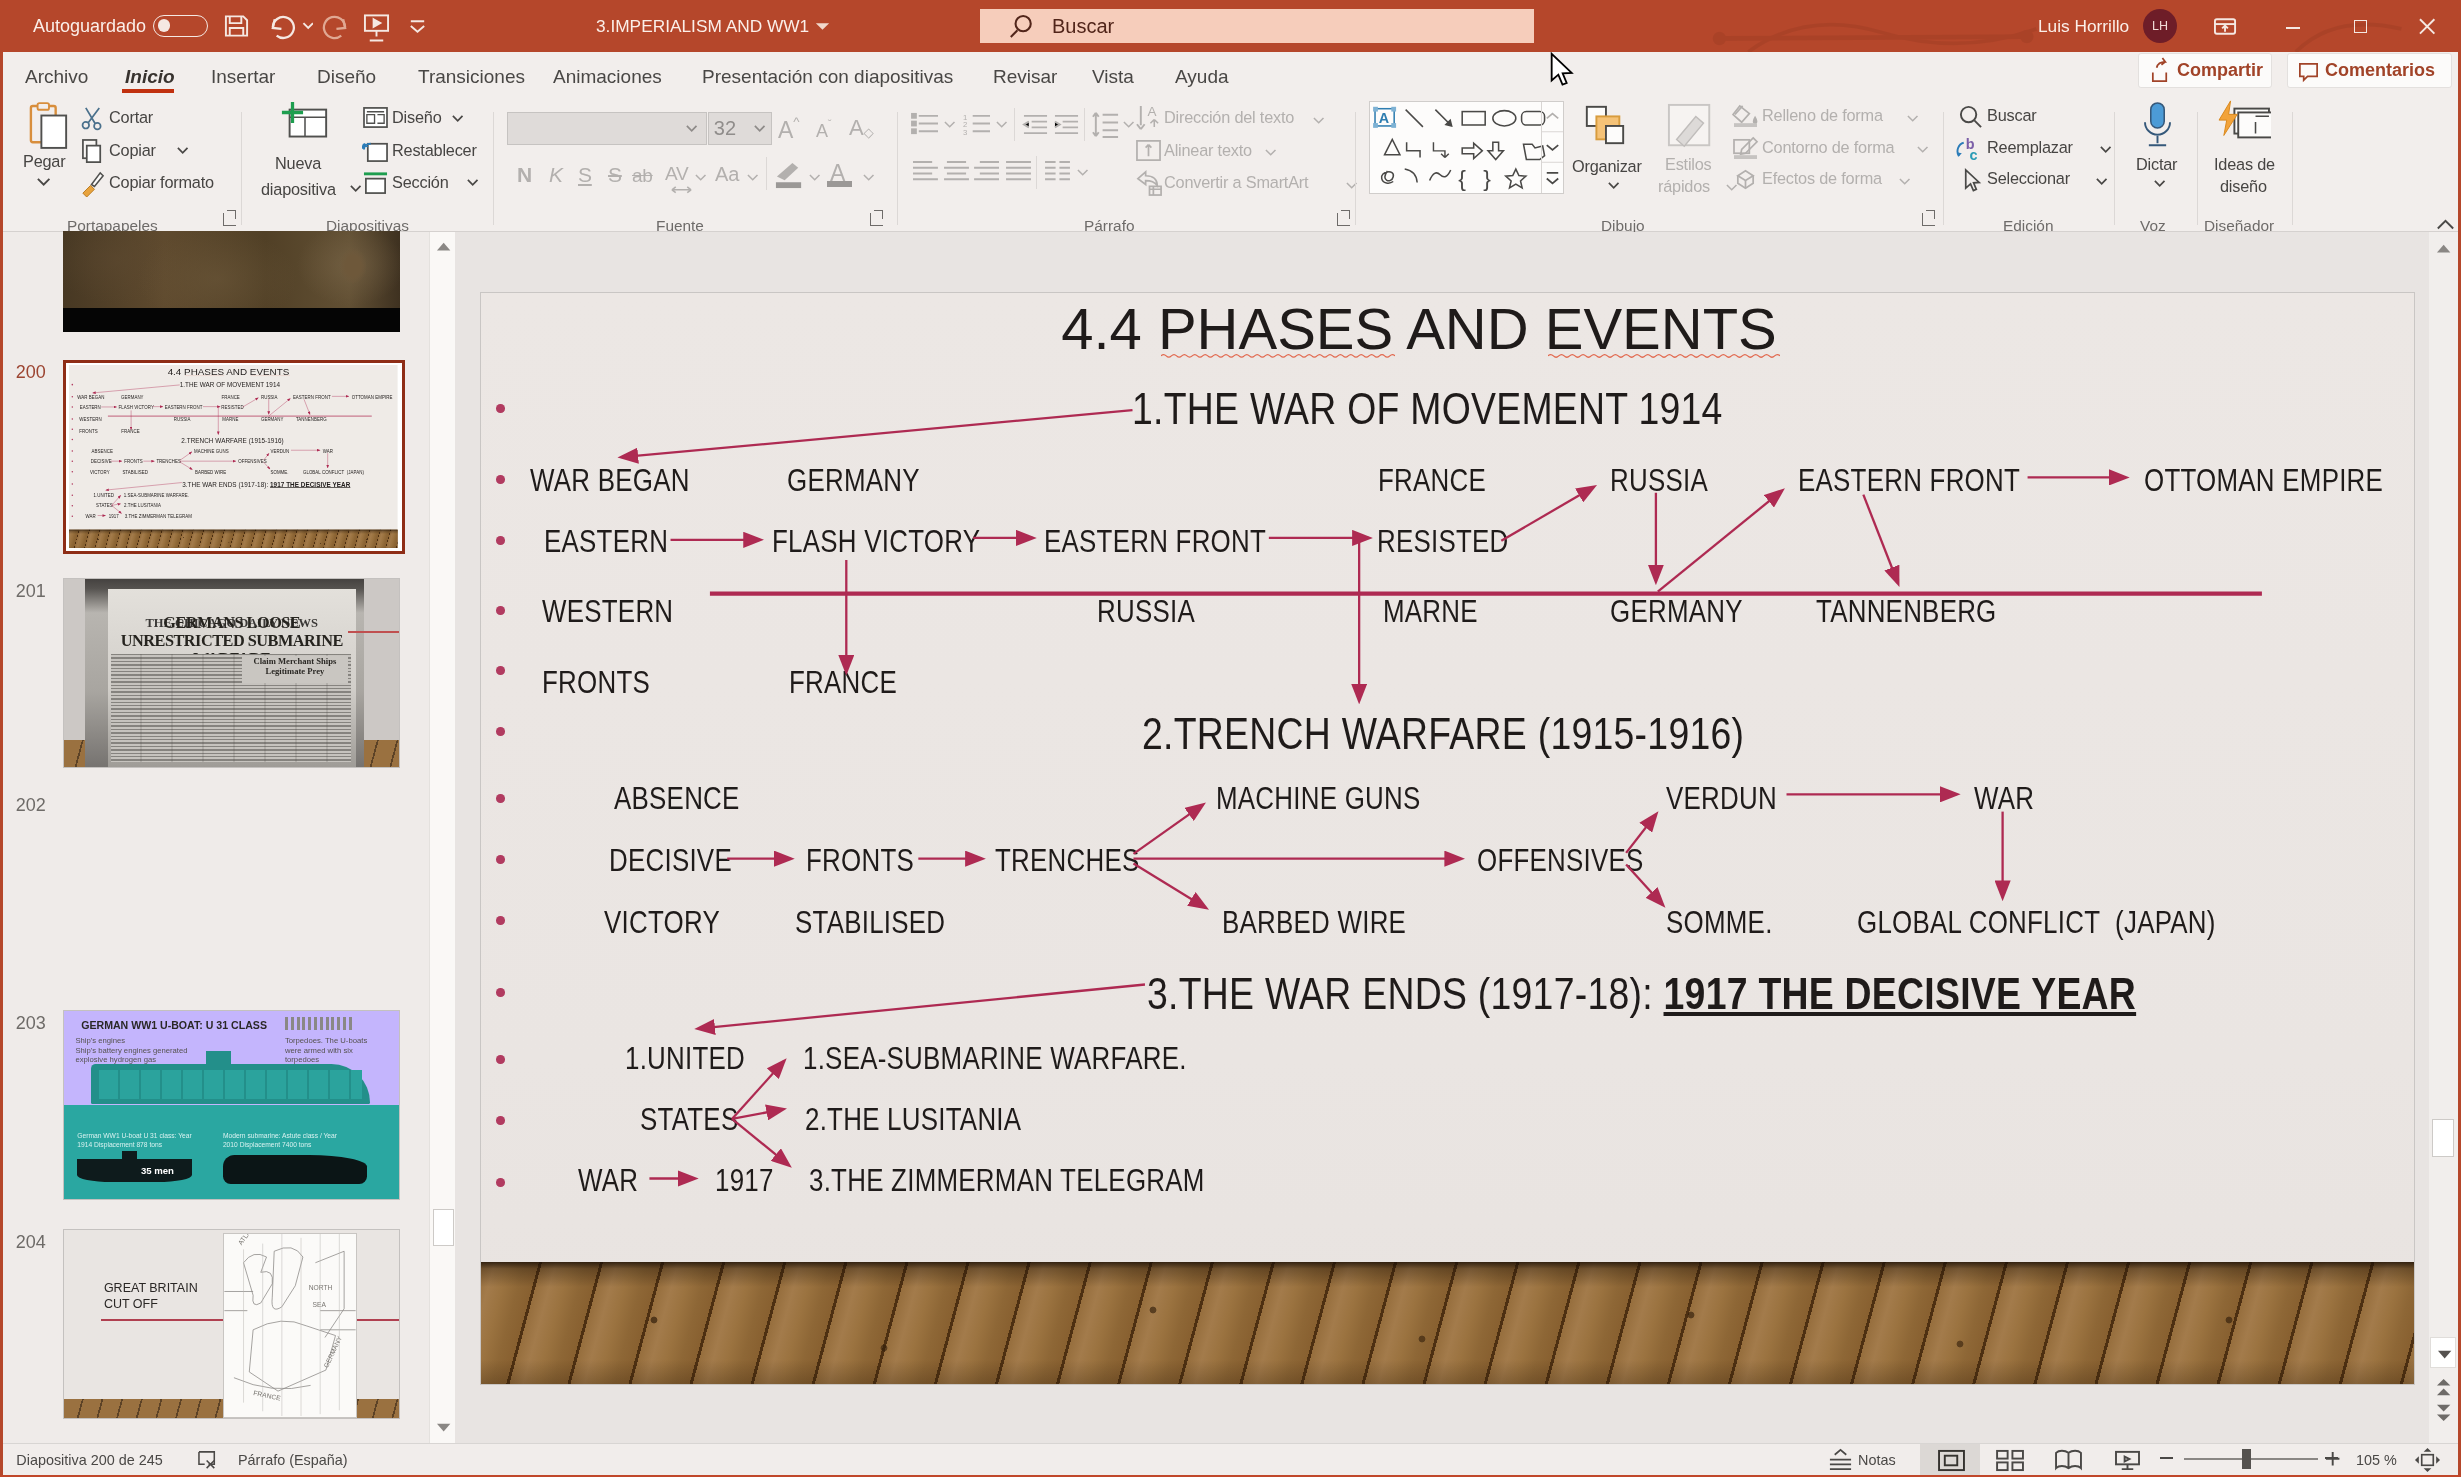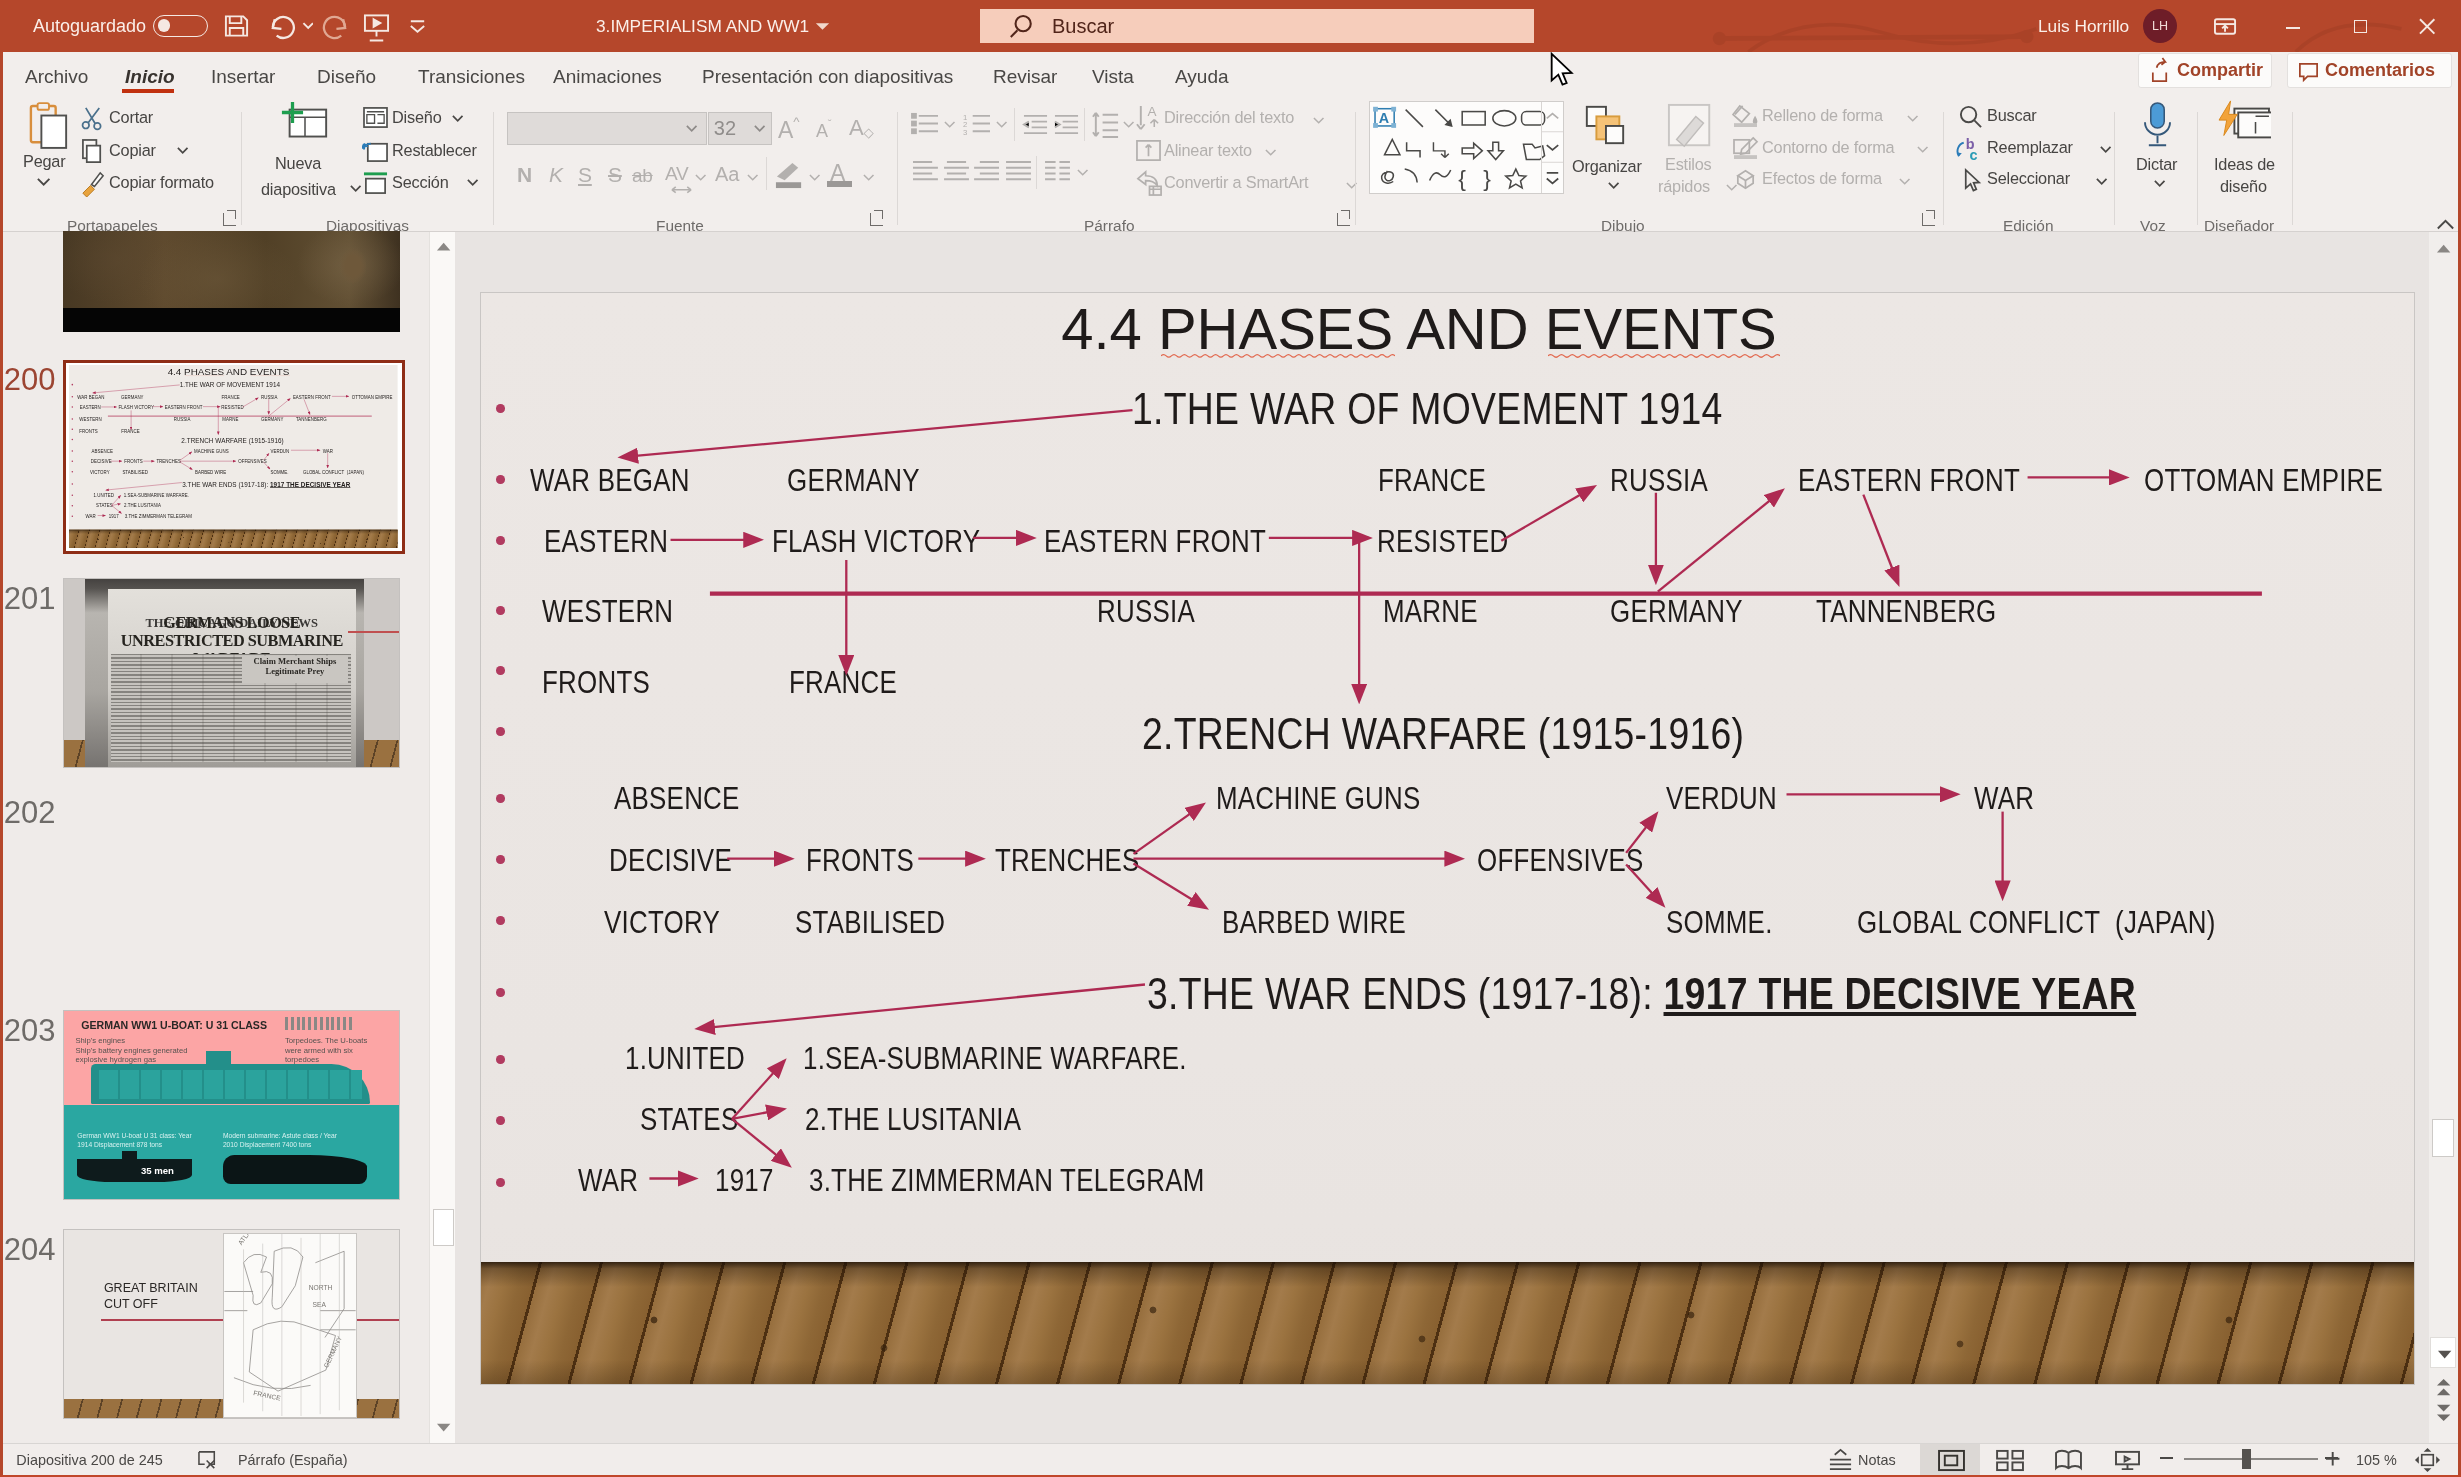--- a/index.html
+++ b/index.html
@@ -16,21 +16,21 @@
   
   #ribbon { position:absolute; left:0; top:107px; width:2461px; height:125px; background:#F2EEEC; border-bottom:1px solid #D5D1CF; }
   .gsep { position:absolute; top:4.8px; width:1px; height:113px; background:#DCD8D6; }
   .glabel { position:absolute; top:110px; font-size:15.4px; color:#6E6B69; white-space:nowrap; }
   .rtext { position:absolute; font-size:16.3px; letter-spacing:-0.2px; color:#474543; white-space:nowrap; }
   .rgray { position:absolute; font-size:16.3px; letter-spacing:-0.2px; color:#B3B0AE; white-space:nowrap; }
   .launcher { position:absolute; width:12.5px; height:12.5px; border-left:1.4px solid #6E6B69; border-bottom:1.4px solid #6E6B69; }
   .launcher:after { content:""; position:absolute; left:2.9px; top:-2.9px; width:7.7px; height:7.7px; border-top:1.4px solid #6E6B69; border-right:1.4px solid #6E6B69; }
   
   #panel { position:absolute; left:1.9px; top:232px; width:453px; height:1211px; background:#EFEBE9; }
-  .thumbnum { position:absolute; font-size:31px; color:#6E6B68; text-align:right; width:42px; }
+  .thumbnum { position:absolute; font-size:18px; color:#6E6B68; text-align:right; width:42px; }
   .thumb { position:absolute; left:61px; width:337px; background:#FDFBF9; border:1px solid #C4C1BF; }
   
   #canvas { position:absolute; left:455px; top:232px; width:1973px; height:1211px; background:#E8E4E2; }
   
   #slide { position:absolute; left:481px; top:293px; width:1933px; height:1091px; background:linear-gradient(180deg,#ECE7E4 0%,#EAE5E2 70%,#E8E3E0 100%); box-shadow:0 0 0 1px #C9C6C4; }
   .sw { position:absolute; font-size:32px; line-height:32px; letter-spacing:0.3px; color:#1F1B1A; white-space:nowrap; transform:scaleX(0.81); transform-origin:0 0; }
   .sh { position:absolute; font-size:44px; line-height:44px; letter-spacing:0.3px; color:#1F1B1A; white-space:nowrap; transform:scaleX(0.85); transform-origin:0 0; }
   .bullet { position:absolute; left:15.4px; width:8.6px; height:8.6px; border-radius:50%; background:#B13B60; }
   
   #statusbar { position:absolute; left:0; top:1443px; width:2461px; height:32px; background:#F1EDEB; border-top:1px solid #D8D5D3; font-size:14.4px; color:#4A4846; }
@@ -675,21 +675,21 @@
         repeating-linear-gradient(180deg, rgba(70,68,64,0.5) 0 1.4px, rgba(218,215,210,0) 1.4px 3.4px),
         repeating-linear-gradient(90deg, #C6C3BE 0 29px, #B2AFAA 29px 31px);"></div>
       <div style="position:absolute;left:134px;top:67px;width:106px;height:27px;background:#C9C6C1;color:#2A2824;font-size:8.6px;font-weight:700;text-align:center;font-family:'Liberation Serif',serif;">Claim Merchant Ships Legitimate Prey</div>
     </div>
     <div class="abs" style="left:284px;top:52px;width:51px;height:1.9px;background:#C05050;"></div>
   </div>
 
   <div class="thumbnum" style="left:1.9px;top:563px;">202</div>
 
   <div class="thumbnum" style="left:1.9px;top:781px;">203</div>
-  <div class="thumb" style="top:778px;height:190px;background:#fca5a5;overflow:hidden;">
+  <div class="thumb" style="top:778px;height:190px;background:#c4b5fd;overflow:hidden;">
     <div class="abs" style="left:17.3px;top:7.7px;font-size:10.6px;font-weight:700;color:#2A2826;">GERMAN WW1 U-BOAT: U 31 CLASS</div>
     <div class="abs" style="left:221px;top:5.8px;width:67px;height:13.4px;background:repeating-linear-gradient(90deg,#8A8885 0 2.9px,transparent 2.9px 5.8px);"></div>
     <div class="abs" style="left:11.5px;top:25px;width:115px;height:29px;font-size:7.7px;color:#55524F;line-height:9.6px;">Ship's engines<br>Ship's battery engines generated explosive hydrogen gas</div>
     <div class="abs" style="left:221px;top:25px;width:86px;height:29px;font-size:7.7px;color:#55524F;line-height:9.6px;">Torpedoes. The U-boats were armed with six torpedoes</div>
     <div class="abs" style="left:27px;top:40px;width:279px;height:54px;">
       <div style="position:absolute;left:0px;top:13.4px;width:279px;height:40px;background:#238F8A;border-radius:5.8px 48px 1.9px 1.9px;"></div>
       <div style="position:absolute;left:115px;top:0px;width:25px;height:15.4px;background:#238F8A;"></div>
       <div style="position:absolute;left:7.7px;top:19px;width:263px;height:29px;background:repeating-linear-gradient(90deg,#2BA39D 0 19px,#238F8A 19px 21px);"></div>
     </div>
     <div class="abs" style="left:0px;top:94px;width:335px;height:96px;background:#2AA7A1;">

